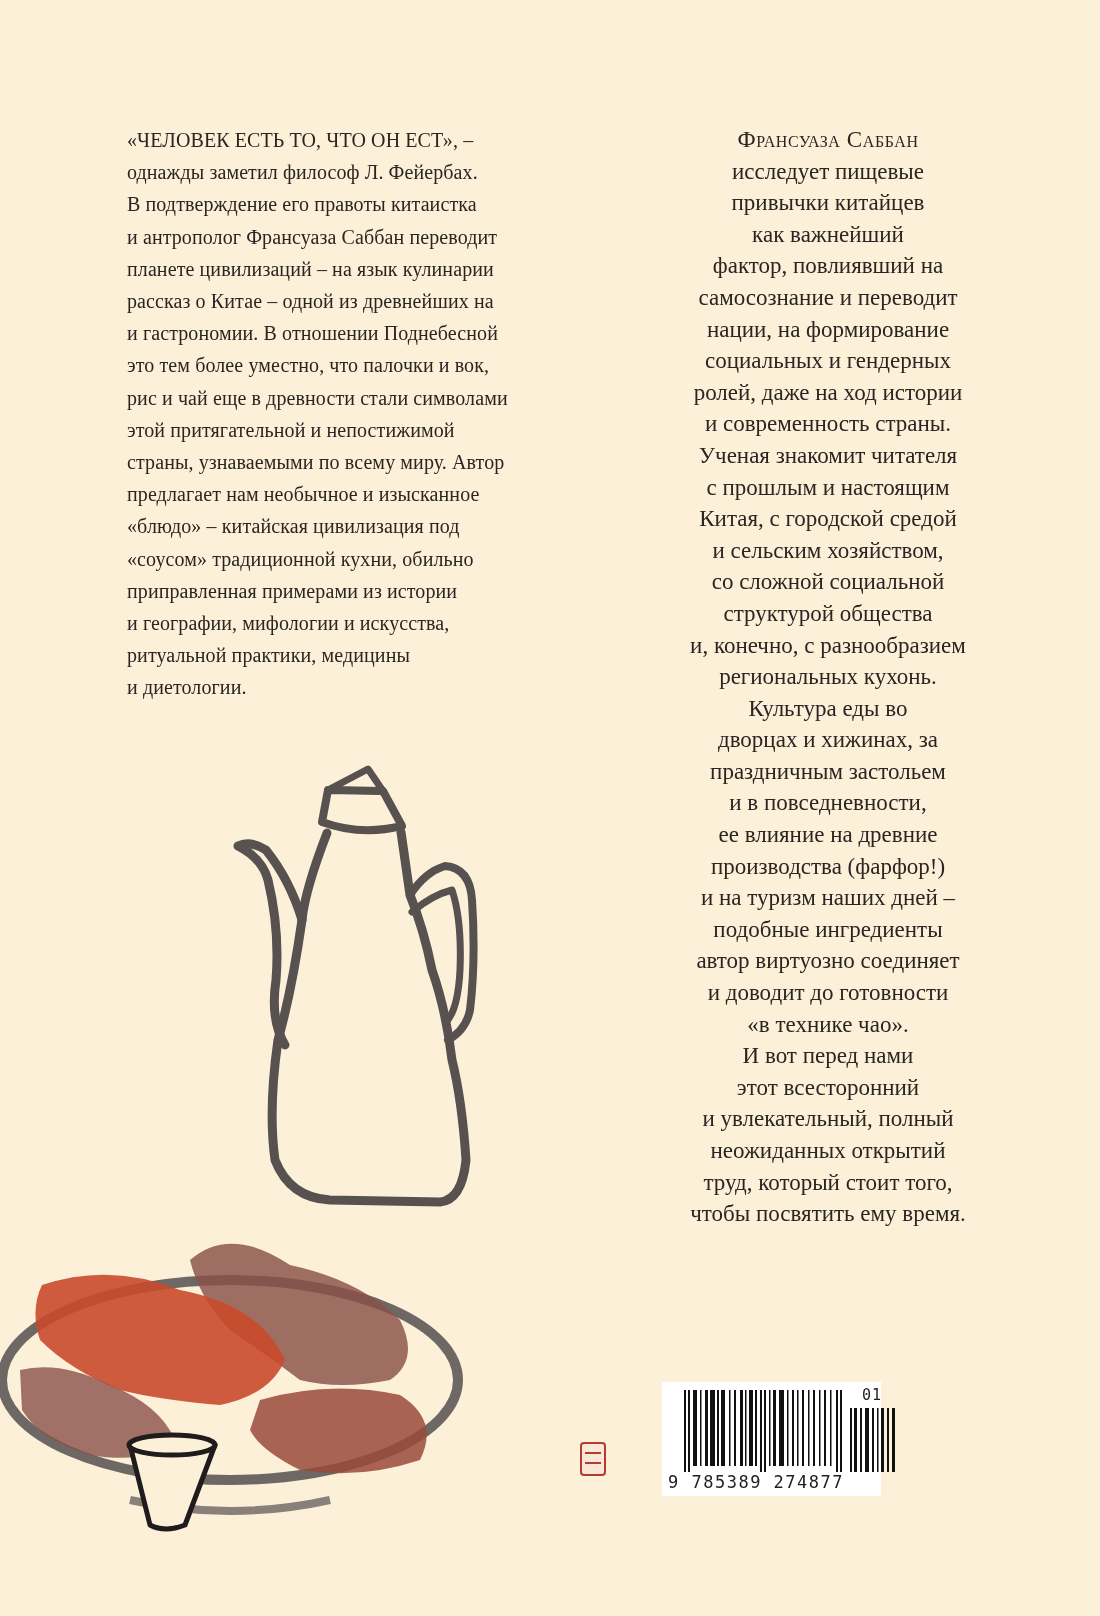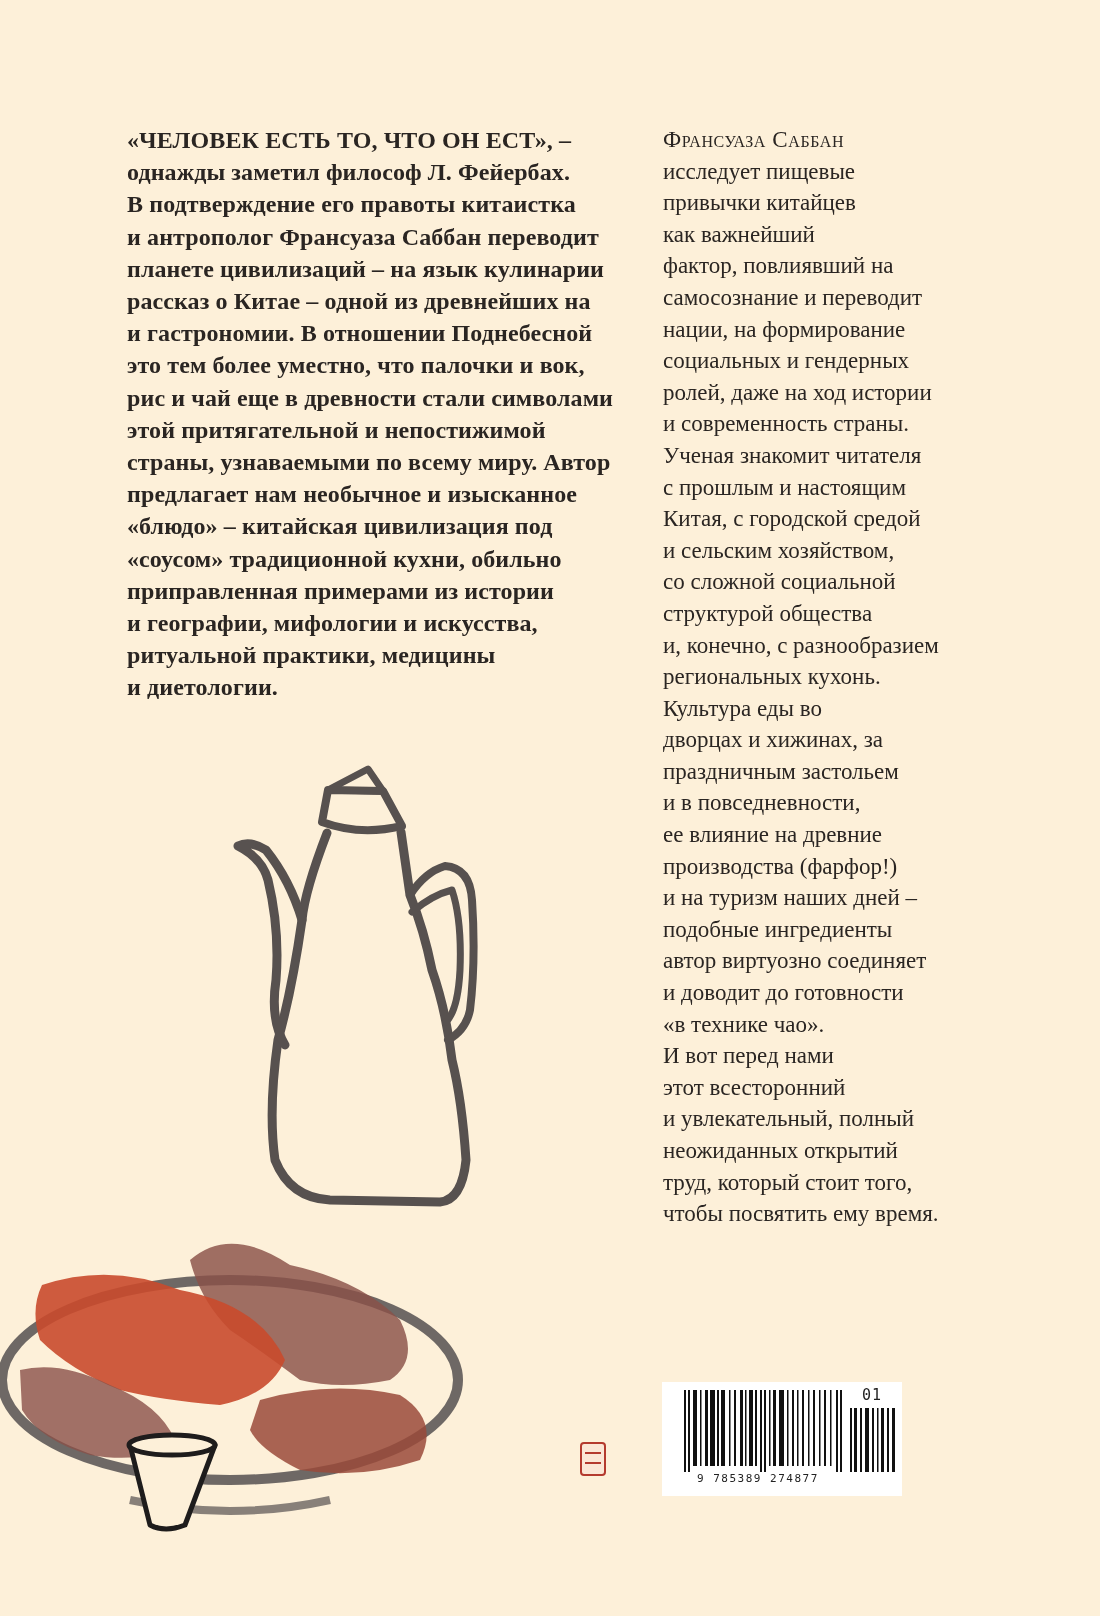--- a/index.html
+++ b/index.html
@@ -5,51 +5,50 @@
   html, body { margin: 0; padding: 0; }
   body {
     width: 1100px; height: 1616px;
     background: #fdf0d9;
     position: relative; overflow: hidden;
     font-family: "Liberation Serif", "DejaVu Serif", serif;
     color: #2a2522;
   }
   .left-col {
     position: absolute; left: 127px; top: 124px; width: 500px;
-    font-size: 24px; line-height: 32.2px; letter-spacing: 0.1px; font-weight: bold;
+    font-size: 20px; line-height: 32.2px; letter-spacing: 0.1px;
   }
   .left-col .line { display: block; white-space: nowrap; }
   .right-col {
     position: absolute; left: 663px; top: 124px; width: 330px;
     font-size: 23px; line-height: 31.6px;
   }
-  .right-col .line { display: block; white-space: nowrap; }
+  .right-col .line { display: block; white-space: nowrap; text-align: center; }
   .smallcaps { font-variant: small-caps; letter-spacing: 0.6px; }
   .illustration { position: absolute; left: 0; top: 0; width: 1100px; height: 1616px; pointer-events: none; }
   .seal {
     position: absolute; left: 580px; top: 1442px; width: 26px; height: 34px;
     background: #fbe7d6; border: 2px solid #b43a2e; border-radius: 4px;
     box-sizing: border-box;
   }
   .seal::before, .seal::after {
     content: ""; position: absolute; left: 3px; right: 3px; height: 2px; background: #b43a2e;
   }
   .seal::before { top: 8px; }
   .seal::after { top: 18px; }
   .barcode {
-    position: absolute; left: 662px; top: 1382px; width: 240px; height: 114px;
+    position: absolute; left: 662px; top: 1382px; width: 219px; height: 114px;
     background: #ffffff;
   }
   .barcode .bars { position: absolute; left: 22px; top: 8px; width: 160px; height: 82px; }
   .barcode .addon-bars { position: absolute; left: 188px; top: 26px; width: 46px; height: 64px; }
   .barcode .digits {
     position: absolute; left: 6px; top: 90px;
-    font-family: "DejaVu Sans Mono", monospace; font-size: 11px; letter-spacing: 1.5px;
+    font-family: "DejaVu Sans Mono", monospace; font-size: 17px; letter-spacing: 1.5px;
     color: #222;
-    margin-left: 29px;
   }
   .barcode .addon-digits {
     position: absolute; left: 200px; top: 4px;
     font-family: "DejaVu Sans Mono", monospace; font-size: 15px; letter-spacing: 1px; color: #222;
   }
 </style>
 </head>
 <body>
 
 <div class="left-col">

